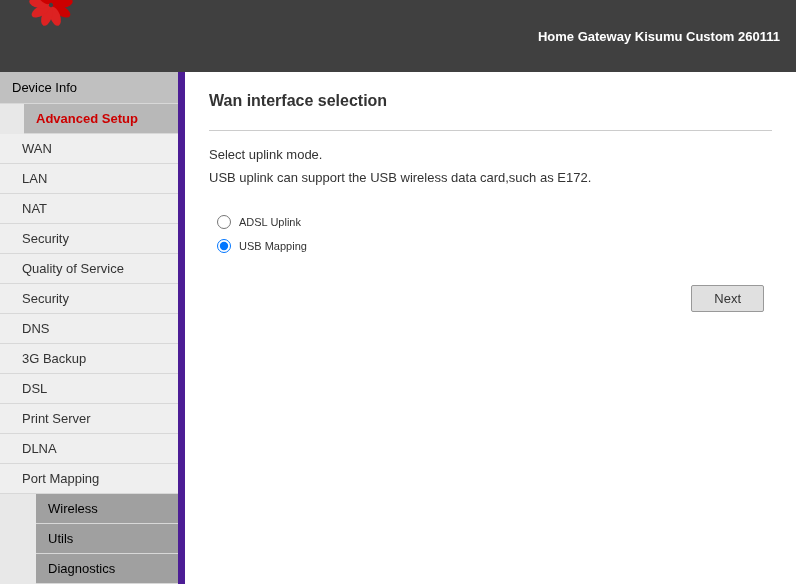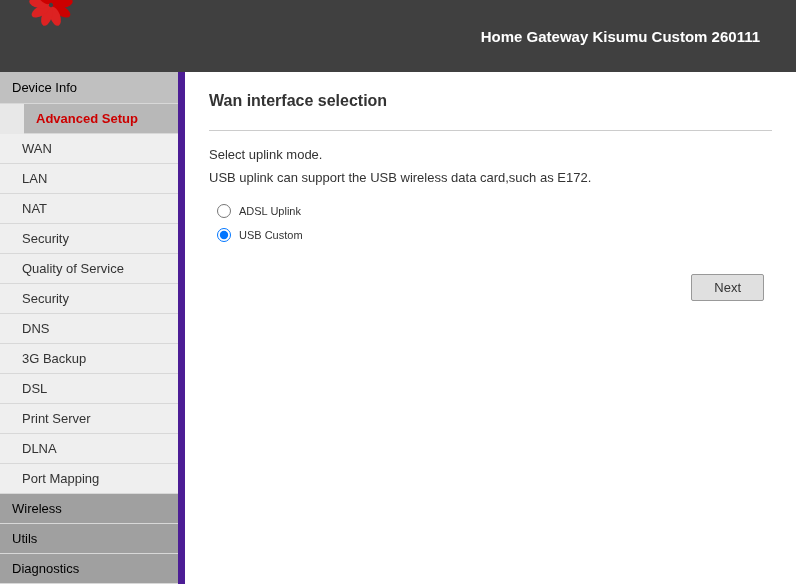--- a/index.html
+++ b/index.html
@@ -23,24 +23,24 @@
     .logo-svg { width: 60px; height: 45px; }
     .logo-text {
       color: #fff;
       font-size: 16px;
       font-weight: bold;
       letter-spacing: 1px;
       margin-top: 44px;
     }
     .header-title {
       color: #fff;
-      font-size: 15px;
+      font-size: 13px;
       font-weight: bold;
       margin-left: auto;
-      margin-right: 20px;
+      margin-right: 0;
     }
 
     
     .main-layout {
       display: flex;
       flex: 1;
       overflow: hidden;
     }
 
     
@@ -74,20 +74,21 @@
     .sidebar-item.sub-item {
       padding-left: 22px;
       background: #efefef;
     }
     .sidebar-item.group-header {
       background: #a0a0a0;
       color: #000;
       font-weight: normal;
       padding: 7px 12px;
       font-size: 13px;
+      margin-left: 36px;
     }
 
     
     .content {
       flex: 1;
       padding: 20px 24px;
       background: #fff;
       overflow-y: auto;
     }
     .content-title {
@@ -98,21 +99,21 @@
       border-bottom: 1px solid #ccc;
       padding-bottom: 20px;
     }
     .content-description {
       color: #333;
       margin-bottom: 8px;
       font-size: 13px;
     }
     .content-note {
       color: #333;
-      margin-bottom: 19px;
+      margin-bottom: 30px;
       font-size: 13px;
     }
     .radio-group {
       margin: 16px 0 0 8px;
     }
     .radio-row {
       display: flex;
       align-items: center;
       margin-bottom: 10px;
     }
@@ -233,21 +234,21 @@
     <div class="content-description">Select uplink mode.</div>
     <div class="content-note">USB uplink can support the USB wireless data card,such as E172.</div>
 
     <div class="radio-group">
       <div class="radio-row">
         <input type="radio" name="uplink" id="adsl-uplink" style="">
         <label class="radio-label" for="adsl-uplink">ADSL Uplink</label>
       </div>
       <div class="radio-row">
         <input type="radio" name="uplink" id="usb-uplink" checked="" style="">
-        <label class="radio-label" for="usb-uplink">USB Custom</label>
+        <label class="radio-label" for="usb-uplink">USB Mapping</label>
       </div>
     </div>
 
     <div class="button-row">
       <button class="next-button">Next</button>
     </div>
   </div>
 
 </div>
 

